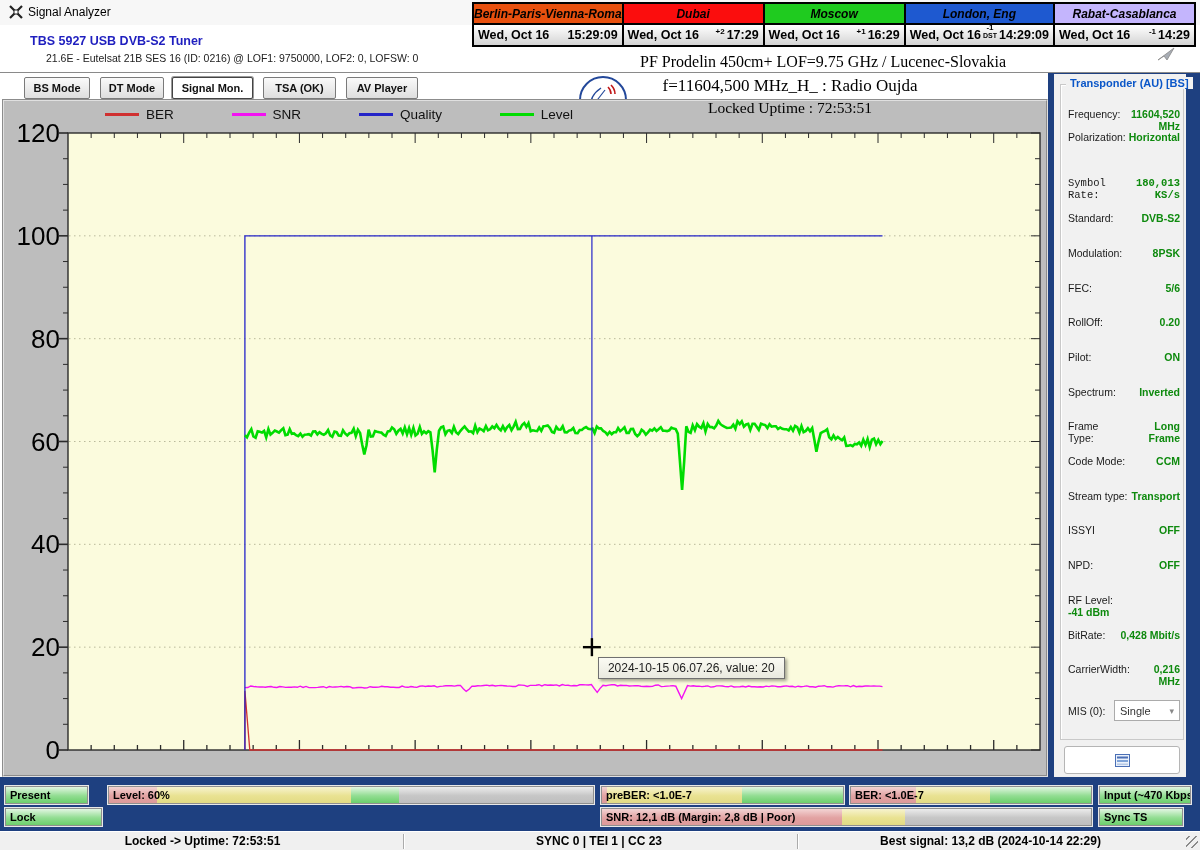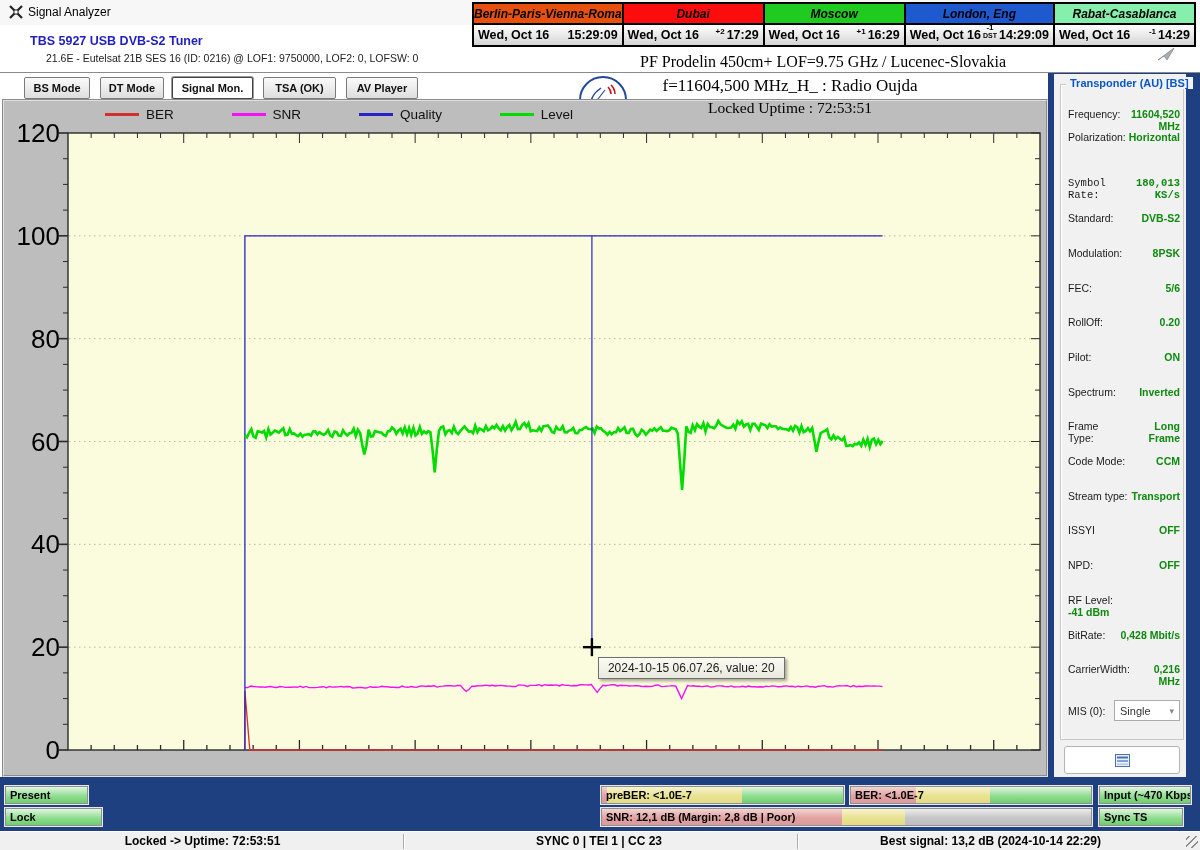--- a/index.html
+++ b/index.html
@@ -138,21 +138,21 @@
         <div class="timerow">
           <span class="date">Wed, Oct 16</span>
           <span class="off">
             <span class="o1">-1</span>
             <span class="o2">DST</span>
           </span>
           <span class="time">14:29:09</span>
         </div>
       </div>
       <div class="clock">
-        <div class="city" style="background:#86efac">Rabat-Casablanca</div>
+        <div class="city" style="background:#c4b5fd">Rabat-Casablanca</div>
         <div class="timerow">
           <span class="date">Wed, Oct 16</span>
           <span class="off">
             <span class="o1">-1</span>
           </span>
           <span class="time">14:29</span>
         </div>
       </div>
     </div>
   <span class="corner-icon">
@@ -454,20 +454,29 @@
     </svg>
   </div>
 
   <div class="bottom-bg"></div>
   <div class="meter" style="left:5px;top:786px;width:83px;">
       <span class="segs">
         <span class="seg seg-green" style="width:100%"></span>
       </span>
       <span class="lbl">Present</span>
     </div>
+  <div class="meter" style="left:108px;top:786px;width:486px;">
+      <span class="segs">
+        <span class="seg seg-pink" style="width:10%"></span>
+        <span class="seg seg-yellow" style="width:40%"></span>
+        <span class="seg seg-green" style="width:10%"></span>
+        <span class="seg seg-gray" style="width:40%"></span>
+      </span>
+      <span class="lbl">Level: 60%</span>
+    </div>
   <div class="meter" style="left:601px;top:786px;width:243px;">
       <span class="segs">
         <span class="seg seg-pink" style="width:2%"></span>
         <span class="seg seg-yellow" style="width:56%"></span>
         <span class="seg seg-green" style="width:42%"></span>
       </span>
       <span class="lbl">preBER: &lt;1.0E-7</span>
     </div>
   <div class="meter" style="left:850px;top:786px;width:242px;">
       <span class="segs">

